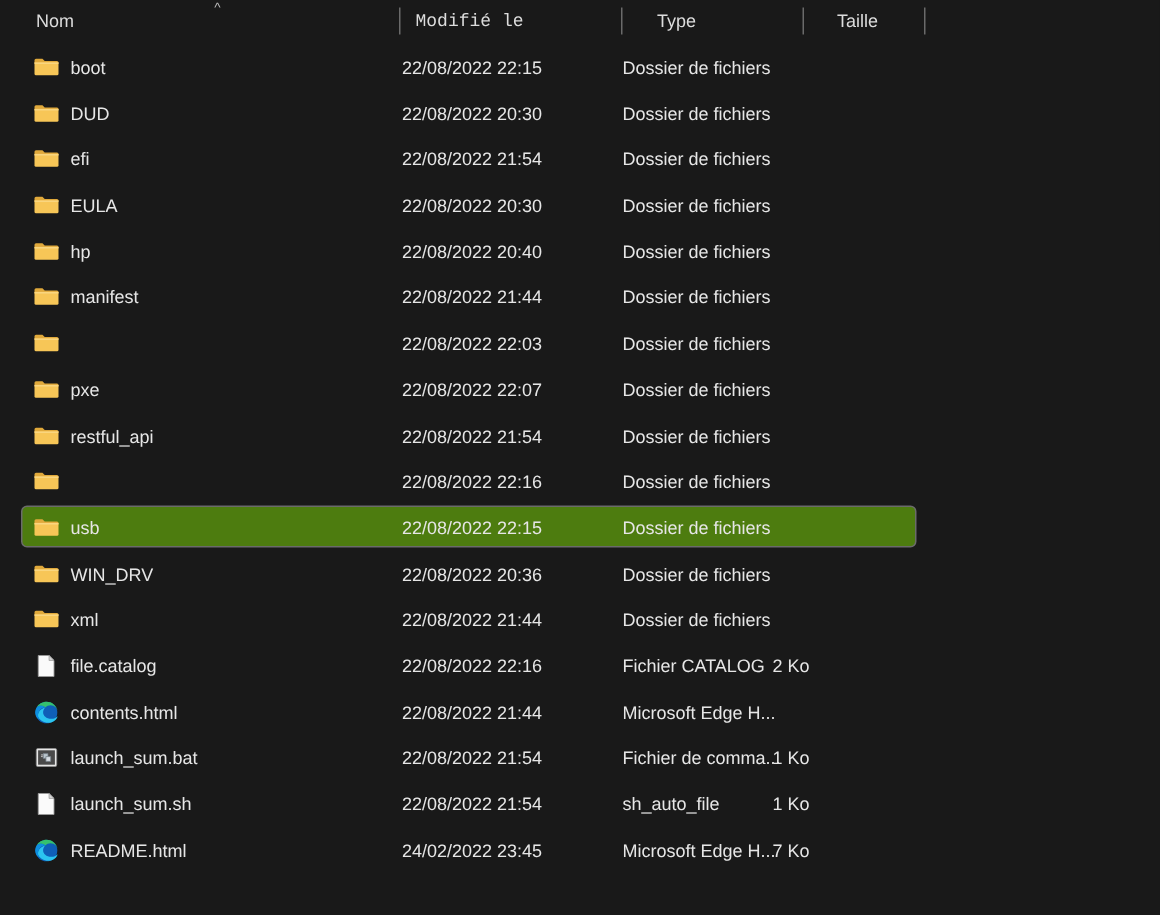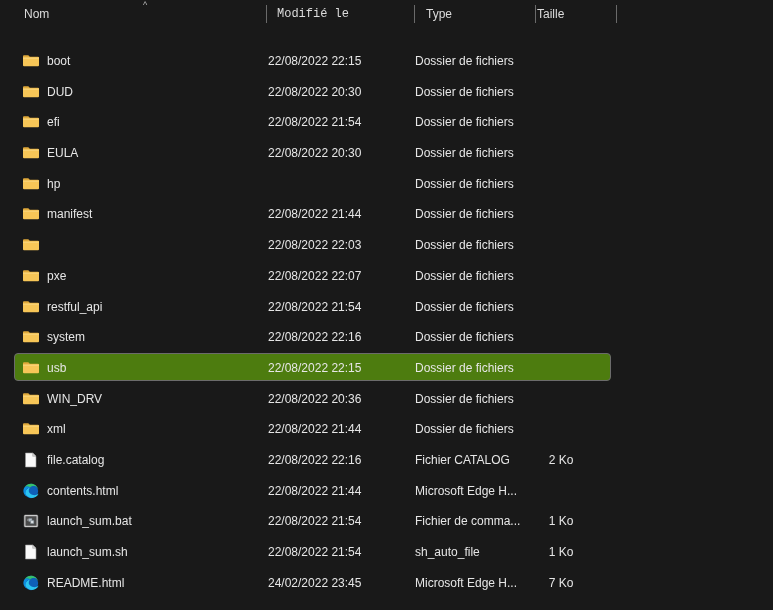--- a/index.html
+++ b/index.html
@@ -39,22 +39,22 @@
     line-height: 28px;
     font-size: 12px;
     color: #dcdcdc;
     white-space: nowrap;
     cursor: default;
     user-select: none;
   }
 
   .hdr-name  { left: 0px;   width: 266px; padding-left: 24px; }
   .hdr-date  { left: 267px; width: 147px; padding-left: 10px; font-family: Liberation Mono, monospace; }
-  .hdr-type  { left: 416px; width: 121px; padding-left: 10px; }
-  .hdr-size  { left: 535px; width: 81px;  padding-left: 2px; }
+  .hdr-type  { left: 428px; width: 121px; padding-left: 10px; }
+  .hdr-size  { left: 556px; width: 81px;  padding-left: 2px; }
 
   .col-sep {
     position: absolute;
     top: 5px;
     width: 1px;
     height: 18px;
     background: #6a6a6a;
   }
   .sep-1 { left: 266px; }
   .sep-2 { left: 414px; }
@@ -86,21 +86,21 @@
 
   .row {
     position: relative;
     height: 30.7px;
     width: 773px;
   }
 
   .row .inner {
     position: absolute;
     left: 14px;
-    top: 18px;
+    top: 2px;
     width: 597px;
     height: 28px;
     border: 1px solid transparent;
     border-radius: 4px;
   }
 
   .row.selected .inner {
     border-color: #6b6b6b;
     background: #4d7c0f;
   }
@@ -115,21 +115,21 @@
     white-space: nowrap;
     overflow: hidden;
     user-select: none;
     cursor: default;
   }
 
   .c-icon { left: 7px;   width: 20px; height: 28px; }
   .c-name { left: 32px;  width: 220px; }
   .c-date { left: 253px; width: 147px; }
   .c-type { left: 400px; width: 121px; }
-  .c-size { left: 500px; width: 92px; text-align: center; }
+  .c-size { left: 500px; width: 92px; text-align: left; }
 
   
   .icon-box {
     position: absolute;
     top: 6px;
     left: 0;
     width: 18px;
     height: 16px;
   }
   .icon-box svg { display: block; }
@@ -240,20 +240,21 @@
           <div class="cell c-icon">
             <span class="icon-box">
               <svg width="18" height="16" viewBox="0 0 18 16">
                 <path d="M1 3.2a1 1 0 0 1 1-1h4.3l1.5 1.5H16a1 1 0 0 1 1 1V5H1z" fill="#E0A93B"></path>
                 <path d="M1 4.6h16v7.6a1 1 0 0 1-1 1H2a1 1 0 0 1-1-1z" fill="#F7C657"></path>
                 <rect x="1" y="4.6" width="16" height="1.1" fill="#FAD67E"></rect>
               </svg>
             </span>
           </div>
           <div class="cell c-name">hp</div>
+          <div class="cell c-date">22/08/2022 20:40</div>
           <div class="cell c-type">Dossier de fichiers</div>
           <div class="cell c-size"></div>
         </div>
       </div>
       <div class="row">
         <div class="inner">
           <div class="cell c-icon">
             <span class="icon-box">
               <svg width="18" height="16" viewBox="0 0 18 16">
                 <path d="M1 3.2a1 1 0 0 1 1-1h4.3l1.5 1.5H16a1 1 0 0 1 1 1V5H1z" fill="#E0A93B"></path>
@@ -322,21 +323,20 @@
         <div class="inner">
           <div class="cell c-icon">
             <span class="icon-box">
               <svg width="18" height="16" viewBox="0 0 18 16">
                 <path d="M1 3.2a1 1 0 0 1 1-1h4.3l1.5 1.5H16a1 1 0 0 1 1 1V5H1z" fill="#E0A93B"></path>
                 <path d="M1 4.6h16v7.6a1 1 0 0 1-1 1H2a1 1 0 0 1-1-1z" fill="#F7C657"></path>
                 <rect x="1" y="4.6" width="16" height="1.1" fill="#FAD67E"></rect>
               </svg>
             </span>
           </div>
-          <div class="cell c-name">system</div>
           <div class="cell c-date">22/08/2022 22:16</div>
           <div class="cell c-type">Dossier de fichiers</div>
           <div class="cell c-size"></div>
         </div>
       </div>
       <div class="row selected">
         <div class="inner">
           <div class="cell c-icon">
             <span class="icon-box">
               <svg width="18" height="16" viewBox="0 0 18 16">

